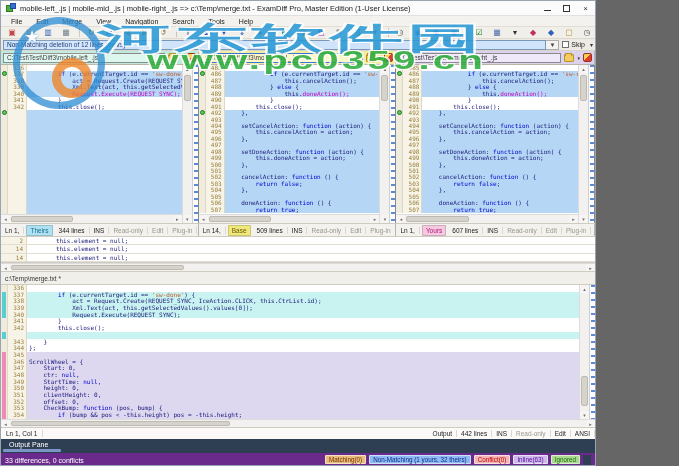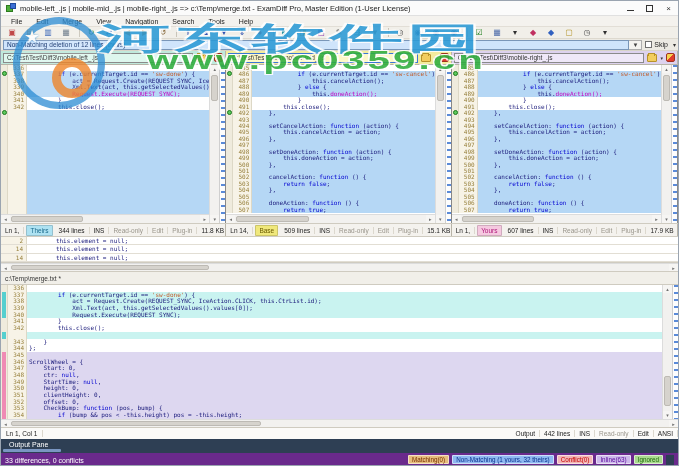--- a/index.html
+++ b/index.html
@@ -1,16 +1,16 @@
 <!DOCTYPE html>
 <html><head>
 <meta charset="utf-8">
 <style>
   html,body{margin:0;padding:0;background:#666;}
-  #win{position:relative;width:679px;height:466px;background:#ece9e2;font-family:"Liberation Sans",sans-serif;
+  #win{position:relative;width:596px;height:466px;background:#ece9e2;font-family:"Liberation Sans",sans-serif;
        overflow:hidden;border:1px solid #9aa4b0;box-sizing:border-box;color:#222;}
   #win *{box-sizing:border-box;}
 
   
   #titlebar{height:15px;background:#fbfbfb;display:flex;align-items:center;border-bottom:1px solid #e0e0e0;}
   #app-icon{width:10px;height:10px;margin:0 4px 0 5px;position:relative;flex:0 0 auto;}
   #app-icon .a{position:absolute;left:0;top:2px;width:7px;height:7px;background:#4fae3c;border:1px solid #2c7a1e;}
   #app-icon .b{position:absolute;left:4px;top:0;width:6px;height:6px;background:#3b6fd4;border:1px solid #1f4a9e;}
   #title-text{font-size:7.5px;color:#1a1a1a;white-space:nowrap;overflow:hidden;flex:1;}
   .winbtn{width:19px;height:13px;display:flex;align-items:center;justify-content:center;color:#333;font-size:8px;flex:0 0 auto;}

